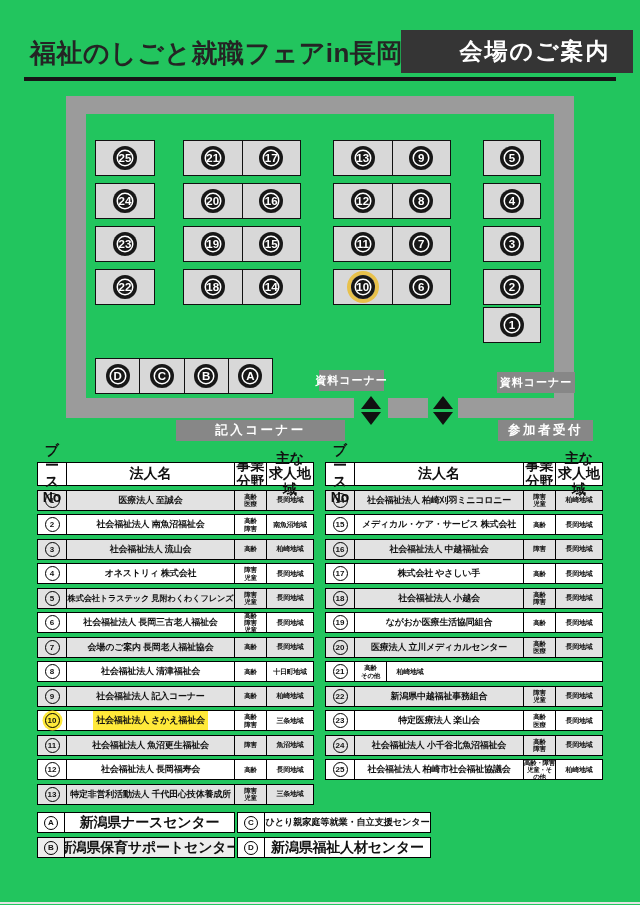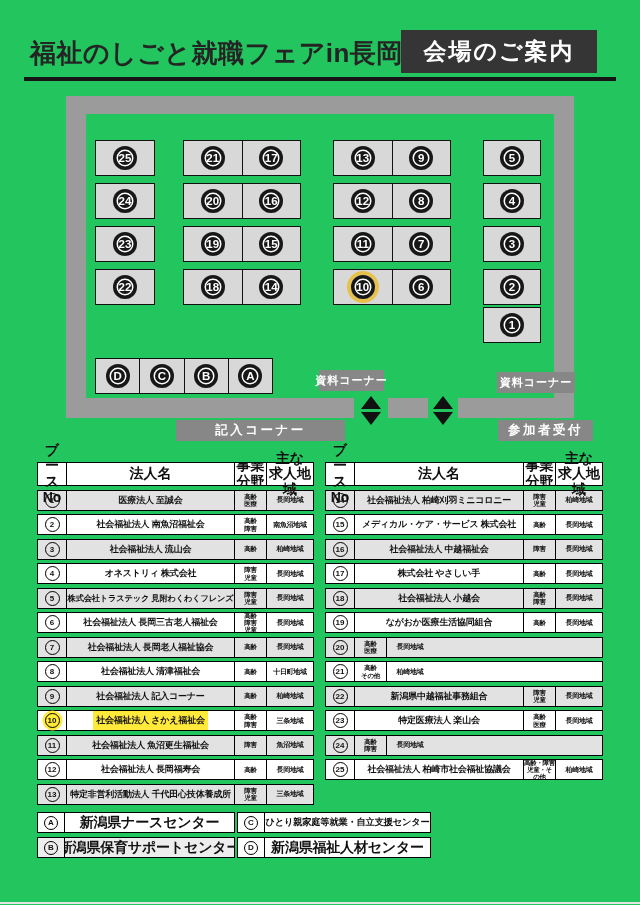--- a/index.html
+++ b/index.html
@@ -1,21 +1,21 @@
 <!DOCTYPE html>
 <html><head>
 <meta charset="utf-8">
 <style>
   html,body{margin:0;padding:0;background:#fff;}
   .page{position:relative;width:640px;height:905px;background:#22c55e;overflow:hidden;
         font-family:"Liberation Sans","DejaVu Sans",sans-serif;color:#111;}
   
   .title{position:absolute;left:30px;top:36px;font-size:26px;font-weight:bold;color:#242424;letter-spacing:.5px;white-space:nowrap;}
   .badge{position:absolute;left:401px;top:30px;width:196px;height:43px;background:#353535;color:#fff;
-         font-size:23px;font-weight:bold;display:flex;align-items:center;justify-content:center;letter-spacing:2px;}
+         font-size:23px;font-weight:bold;display:flex;align-items:center;justify-content:center;letter-spacing:2px;padding-left:36px;}
   .rule{position:absolute;left:24px;top:77px;width:592px;height:4px;background:#161616;}
   
   .map{position:absolute;left:66px;top:96px;width:508px;height:322px;}
   .wall{position:absolute;background:#9b9b9b;}
   .booth{position:absolute;background:#d8d8d8;border:1.5px solid #111;box-sizing:border-box;
          display:flex;align-items:center;justify-content:center;}
   .booth-cell{flex:1;height:100%;display:flex;align-items:center;justify-content:center;}
   .booth-cell + .booth-cell{border-left:1.5px solid #111;}
   .map-num{width:24px;height:24px;border-radius:50%;background:#171717;color:#fff;
            display:flex;align-items:center;justify-content:center;font-size:11.5px;font-weight:bold;
@@ -253,21 +253,21 @@
           <span class="tcell tc-name">社会福祉法人 長岡三古老人福祉会</span>
           <span class="tcell tc-field">高齢
 障害
 児童</span>
           <span class="tcell tc-area">長岡地域</span>
         </div>
         <div class="trow shaded">
           <span class="tcell tc-no">
             <span class="circ">7</span>
           </span>
-          <span class="tcell tc-name">社会福祉法人 長岡老人福祉協会</span>
+          <span class="tcell tc-name">会場のご案内 長岡老人福祉協会</span>
           <span class="tcell tc-field">高齢</span>
           <span class="tcell tc-area">長岡地域</span>
         </div>
         <div class="trow">
           <span class="tcell tc-no">
             <span class="circ">8</span>
           </span>
           <span class="tcell tc-name">社会福祉法人 清津福祉会</span>
           <span class="tcell tc-field">高齢</span>
           <span class="tcell tc-area">十日町地域</span>
@@ -376,20 +376,21 @@
             <span class="circ">19</span>
           </span>
           <span class="tcell tc-name">ながおか医療生活協同組合</span>
           <span class="tcell tc-field">高齢</span>
           <span class="tcell tc-area">長岡地域</span>
         </div>
         <div class="trow shaded">
           <span class="tcell tc-no">
             <span class="circ">20</span>
           </span>
+          <span class="tcell tc-name">医療法人 立川メディカルセンター</span>
           <span class="tcell tc-field">高齢
 医療</span>
           <span class="tcell tc-area">長岡地域</span>
         </div>
         <div class="trow">
           <span class="tcell tc-no">
             <span class="circ">21</span>
           </span>
           <span class="tcell tc-field">高齢
 その他</span>
@@ -410,20 +411,21 @@
           </span>
           <span class="tcell tc-name">特定医療法人 楽山会</span>
           <span class="tcell tc-field">高齢
 医療</span>
           <span class="tcell tc-area">長岡地域</span>
         </div>
         <div class="trow shaded">
           <span class="tcell tc-no">
             <span class="circ">24</span>
           </span>
+          <span class="tcell tc-name">社会福祉法人 小千谷北魚沼福祉会</span>
           <span class="tcell tc-field">高齢
 障害</span>
           <span class="tcell tc-area">長岡地域</span>
         </div>
         <div class="trow">
           <span class="tcell tc-no">
             <span class="circ">25</span>
           </span>
           <span class="tcell tc-name">社会福祉法人 柏崎市社会福祉協議会</span>
           <span class="tcell tc-field">高齢・障害

